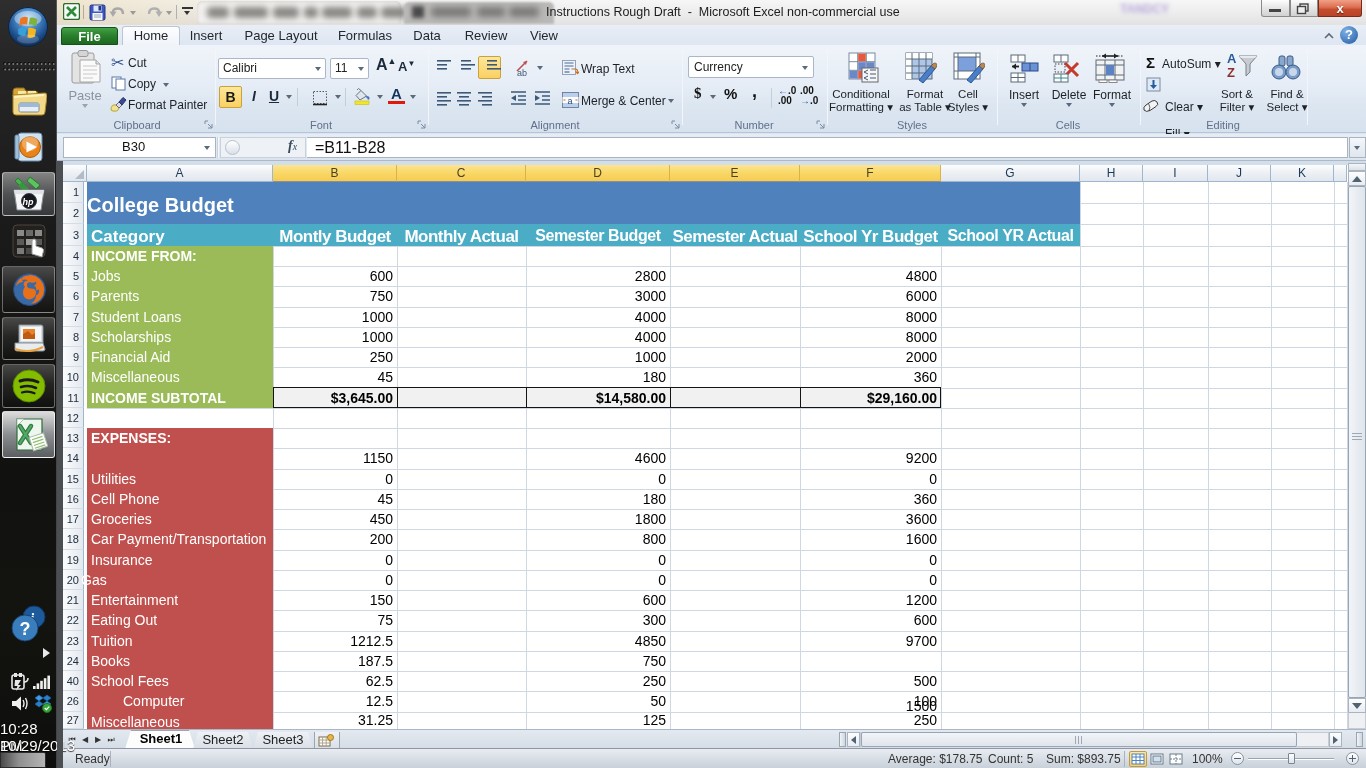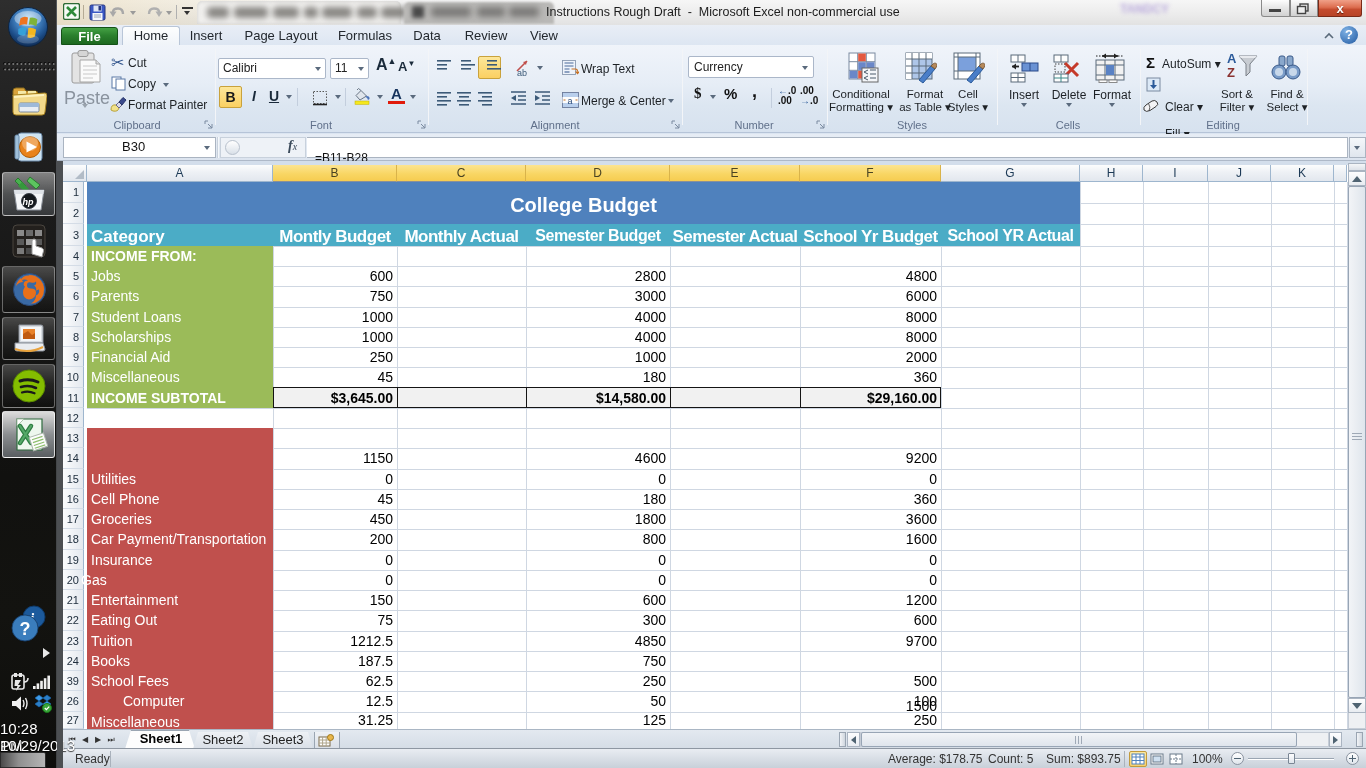--- a/index.html
+++ b/index.html
@@ -170,21 +170,21 @@
           <path d="M1 1h3M1 1v3" stroke="#7a8aa0" fill="none"></path>
           <path d="M4 4l4 4M8 4v4h-4" stroke="#7a8aa0" fill="none"></path>
         </svg>
 <svg class="abs" style="left:13px;top:5px;" width="32" height="36" viewBox="0 0 32 36">
           <rect x="2" y="3" width="22" height="30" rx="2" fill="#e3e3e3" stroke="#9a9a9a"></rect>
           <rect x="8" y="0.5" width="10" height="6" rx="2" fill="#d5d5d5" stroke="#9a9a9a"></rect>
           <path d="M10 10 h16 l4 4 v18 h-20z" fill="#fafafa" stroke="#a5a5a5"></path>
           <path d="M26 10 l0 4 4 0" fill="#e0e0e0" stroke="#a5a5a5"></path>
           <path d="M13 16h14M13 20h14M13 24h14M13 28h10" stroke="#c8c8c8"></path>
         </svg>
-<div class="rbtext abs" style="left:7px;top:43px;width:42px;text-align:center;color:#8a939e;font-size:18px;">Paste</div>
+<div class="rbtext abs" style="left:7px;top:43px;width:42px;text-align:center;color:#8a939e;font-size:13px;">Paste</div>
 <div class="carr" style="left:25px;top:59px;border-top-color:#9aa3ad;"></div>
 <div class="abs" style="left:54px;top:8px;font-size:16px;color:#31548c;">✂</div>
 <div class="rbtext abs" style="left:71px;top:11px;">Cut</div>
 <svg class="abs" style="left:54px;top:31px;" width="15" height="15" viewBox="0 0 15 15">
           <rect x="1" y="1" width="9" height="11" fill="#fff" stroke="#5a79a5"></rect>
           <rect x="5" y="3" width="9" height="11" fill="#fff" stroke="#5a79a5"></rect>
         </svg>
 <div class="rbtext abs" style="left:71px;top:32px;">Copy</div>
 <div class="carr" style="left:106px;top:38px;"></div>
 <svg class="abs" style="left:53px;top:51px;" width="17" height="16" viewBox="0 0 17 16">
@@ -388,21 +388,21 @@
       </div>
   <div id="fbar">
         <div class="abs" style="left:6px;top:3px;width:153px;height:21px;background:#fff;border:1px solid #aab4c1;"></div>
 <div class="abs" style="left:65px;top:5px;font-size:13px;color:#111;">B30</div>
 <div class="carr" style="left:147px;top:12px;"></div>
 <div class="abs" style="left:160px;top:3px;width:2px;height:21px;background:#c8d1dc;border-right:1px solid #f5f8fb;"></div>
 <div class="abs" style="left:163px;top:3px;width:86px;height:21px;background:#eef2f7;border:1px solid #c8d1dc;"></div>
 <div class="abs" style="left:168px;top:6px;width:15px;height:15px;border-radius:50%;background:linear-gradient(180deg,#fff,#d9e0e8);border:1px solid #b7c0cc;"></div>
 <div class="abs" style="left:231px;top:4px;font-size:14px;font-style:italic;font-family:'Liberation Serif',serif;color:#3a4a5a;"><b>f</b><span style="font-size:10px;">x</span></div>
 <div class="abs" style="left:250px;top:3px;width:1041px;height:21px;background:#fff;border:1px solid #aab4c1;border-left:none;"></div>
-<div class="abs" style="left:258px;top:5px;font-size:12px;color:#111;margin-top:12px;">=B11-B28</div>
+<div class="abs" style="left:258px;top:5px;font-size:16px;color:#111;">=B11-B28</div>
 <div class="abs" style="left:1292px;top:3px;width:17px;height:21px;background:linear-gradient(180deg,#f4f7fa,#e0e6ee);border:1px solid #aab4c1;"></div>
 <div class="carr" style="left:1297px;top:12px;"></div>
       </div>
   <div id="gridwrap">
         <div class="abs" style="left:0;top:0;width:1309px;height:4px;background:#d3deeb;"></div>
         <div class="abs" style="left:1291px;top:552px;width:18px;height:16px;background:#e4e8ee;"></div>
         <div class="colhead" style="left:30px;width:186px;">A</div>
 <div class="colhead sel" style="left:216px;width:124px;">B</div>
 <div class="colhead sel" style="left:340px;width:129px;">C</div>
 <div class="colhead sel" style="left:469px;width:144px;">D</div>
@@ -434,21 +434,21 @@
 <div class="rowhead" style="top:308px;height:20px;line-height:20px;">15</div>
 <div class="rowhead" style="top:328px;height:20px;line-height:20px;">16</div>
 <div class="rowhead" style="top:348px;height:20px;line-height:20px;">17</div>
 <div class="rowhead" style="top:368px;height:21px;line-height:21px;">18</div>
 <div class="rowhead" style="top:389px;height:20px;line-height:20px;">19</div>
 <div class="rowhead" style="top:409px;height:20px;line-height:20px;">20</div>
 <div class="rowhead" style="top:429px;height:20px;line-height:20px;">21</div>
 <div class="rowhead" style="top:449px;height:21px;line-height:21px;">22</div>
 <div class="rowhead" style="top:470px;height:20px;line-height:20px;">23</div>
 <div class="rowhead" style="top:490px;height:20px;line-height:20px;">24</div>
-<div class="rowhead" style="top:510px;height:20px;line-height:20px;">39</div>
+<div class="rowhead" style="top:510px;height:20px;line-height:20px;">40</div>
 <div class="rowhead" style="top:530px;height:21px;line-height:21px;">26</div>
 <div class="rowhead" style="top:551px;height:17px;line-height:17px;">27</div>
 <div class="vline" style="left:216px;top:21px;height:547px;"></div>
 <div class="vline" style="left:340px;top:21px;height:547px;"></div>
 <div class="vline" style="left:469px;top:21px;height:547px;"></div>
 <div class="vline" style="left:613px;top:21px;height:547px;"></div>
 <div class="vline" style="left:743px;top:21px;height:547px;"></div>
 <div class="vline" style="left:884px;top:21px;height:547px;"></div>
 <div class="vline" style="left:1023px;top:21px;height:547px;"></div>
 <div class="vline" style="left:1086px;top:21px;height:547px;"></div>
@@ -484,36 +484,37 @@
 <div class="hline" style="left:30px;top:551px;width:1260px;"></div>
         <div class="abs" style="left:30px;top:21px;width:993px;height:42px;background:#4f81bd;"></div>
 <div class="abs" style="left:30px;top:63px;width:993px;height:22px;background:#4bacc6;"></div>
 <div class="abs" style="left:30px;top:85px;width:186px;height:162px;background:#9bbb59;"></div>
 <div class="abs" style="left:30px;top:267px;width:186px;height:301px;background:#c0504d;"></div>
 <div class="abs" style="left:216px;top:226px;width:668px;height:21px;background:#f1f1f1;border:1px solid #141414;"></div>
 <div class="abs" style="left:340px;top:227px;width:1px;height:20px;background:#141414;"></div>
 <div class="abs" style="left:469px;top:227px;width:1px;height:20px;background:#141414;"></div>
 <div class="abs" style="left:613px;top:227px;width:1px;height:20px;background:#141414;"></div>
 <div class="abs" style="left:743px;top:227px;width:1px;height:20px;background:#141414;"></div>
-<div class="cell wlab" style="left:30px;top:33px;width:993px;text-align:center;font-weight:bold;font-size:20px;">College Budget</div>
+<div class="cell wlab" style="left:30px;top:33px;width:993px;text-align:left;font-weight:bold;font-size:20px;">College Budget</div>
 <div class="cell wlab" style="left:30px;top:66px;width:186px;text-align:left;padding-left:4px;font-weight:bold;font-size:17px;">Category</div>
 <div class="cell wlab" style="left:216px;top:66px;width:124px;text-align:center;font-weight:bold;font-size:17px;letter-spacing:-0.5px;">Montly Budget</div>
 <div class="cell wlab" style="left:340px;top:66px;width:129px;text-align:center;font-weight:bold;font-size:17px;letter-spacing:-0.5px;">Monthly Actual</div>
 <div class="cell wlab" style="left:469px;top:66px;width:144px;text-align:center;font-weight:bold;font-size:16px;letter-spacing:-0.4px;">Semester Budget</div>
 <div class="cell wlab" style="left:613px;top:66px;width:130px;text-align:center;font-weight:bold;font-size:17px;letter-spacing:-0.5px;">Semester Actual</div>
 <div class="cell wlab" style="left:743px;top:66px;width:141px;text-align:center;font-weight:bold;font-size:17px;letter-spacing:-0.5px;">School Yr Budget</div>
 <div class="cell wlab" style="left:884px;top:66px;width:139px;text-align:center;font-weight:bold;font-size:16px;letter-spacing:-0.4px;">School YR Actual</div>
 <div class="cell wlab" style="left:34px;top:85px;width:260px;height:20px;line-height:20px;font-weight:bold;">INCOME FROM:</div>
 <div class="cell wlab" style="left:34px;top:105px;width:260px;height:20px;line-height:20px;">Jobs</div>
 <div class="cell wlab" style="left:34px;top:125px;width:260px;height:21px;line-height:21px;">Parents</div>
 <div class="cell wlab" style="left:34px;top:146px;width:260px;height:20px;line-height:20px;">Student Loans</div>
 <div class="cell wlab" style="left:34px;top:166px;width:260px;height:20px;line-height:20px;">Scholarships</div>
 <div class="cell wlab" style="left:34px;top:186px;width:260px;height:20px;line-height:20px;">Financial Aid</div>
 <div class="cell wlab" style="left:34px;top:206px;width:260px;height:21px;line-height:21px;">Miscellaneous</div>
 <div class="cell wlab" style="left:34px;top:227px;width:260px;height:20px;line-height:20px;font-weight:bold;">INCOME SUBTOTAL</div>
+<div class="cell wlab" style="left:34px;top:267px;width:260px;height:20px;line-height:20px;font-weight:bold;">EXPENSES:</div>
 <div class="cell wlab" style="left:34px;top:308px;width:260px;height:20px;line-height:20px;">Utilities</div>
 <div class="cell wlab" style="left:34px;top:328px;width:260px;height:20px;line-height:20px;">Cell Phone</div>
 <div class="cell wlab" style="left:34px;top:348px;width:260px;height:20px;line-height:20px;">Groceries</div>
 <div class="cell wlab" style="left:34px;top:368px;width:260px;height:21px;line-height:21px;">Car Payment/Transportation</div>
 <div class="cell wlab" style="left:34px;top:389px;width:260px;height:20px;line-height:20px;">Insurance</div>
 <div class="cell wlab" style="left:24px;top:409px;width:260px;height:20px;line-height:20px;">Gas</div>
 <div class="cell wlab" style="left:34px;top:449px;width:260px;height:21px;line-height:21px;">Eating Out</div>
 <div class="cell wlab" style="left:34px;top:429px;width:260px;height:20px;line-height:20px;">Entertainment</div>
 <div class="cell wlab" style="left:34px;top:470px;width:260px;height:20px;line-height:20px;">Tuition</div>
 <div class="cell wlab" style="left:34px;top:490px;width:260px;height:20px;line-height:20px;">Books</div>

